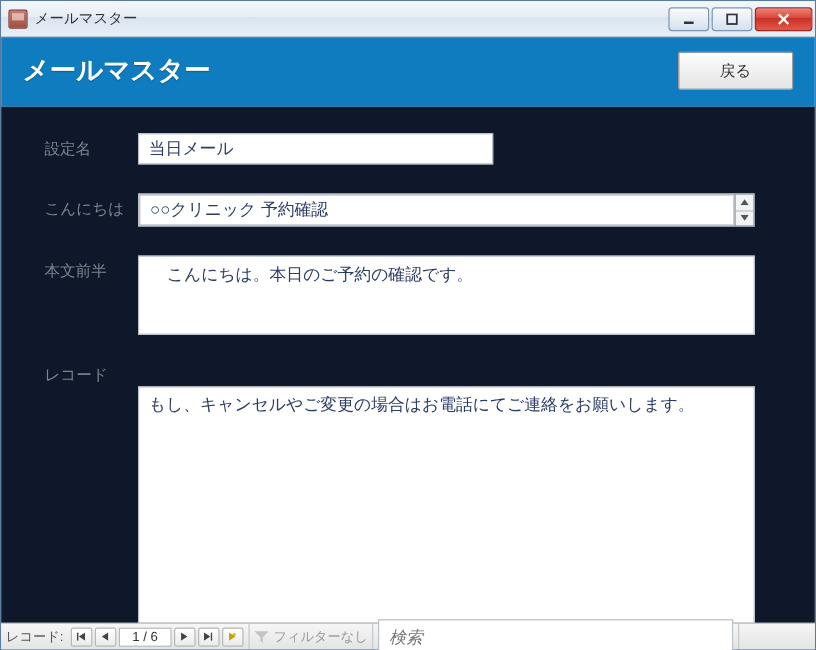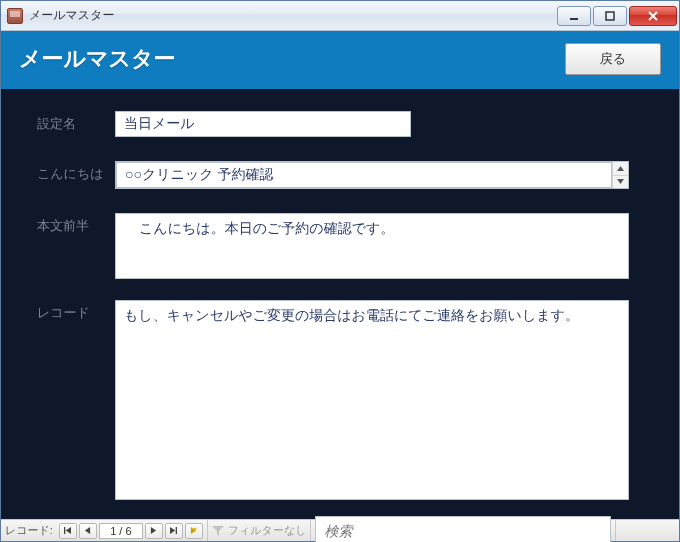--- a/index.html
+++ b/index.html
@@ -138,21 +138,21 @@
     textarea {
       border:1px solid #b8c0c8;
       padding: 6px 8px;
       font-size: 14px;
       color:#2a3a6a;
       font-family:inherit;
       resize:none;
       width: 514px;
     }
     .ta-short { height: 66px; padding-left: 23px; }
-    .ta-long { height: 200px; }
+    .ta-long { height: 200px; margin-top: 22px; }
 
     .statusbar {
       height: 22px;
       background: linear-gradient(to bottom,#f6f6f6,#e4e4e4);
       border-top:1px solid #c8c8c8;
       display:flex;
       align-items:center;
       font-size:11px;
       color:#555;
     }

